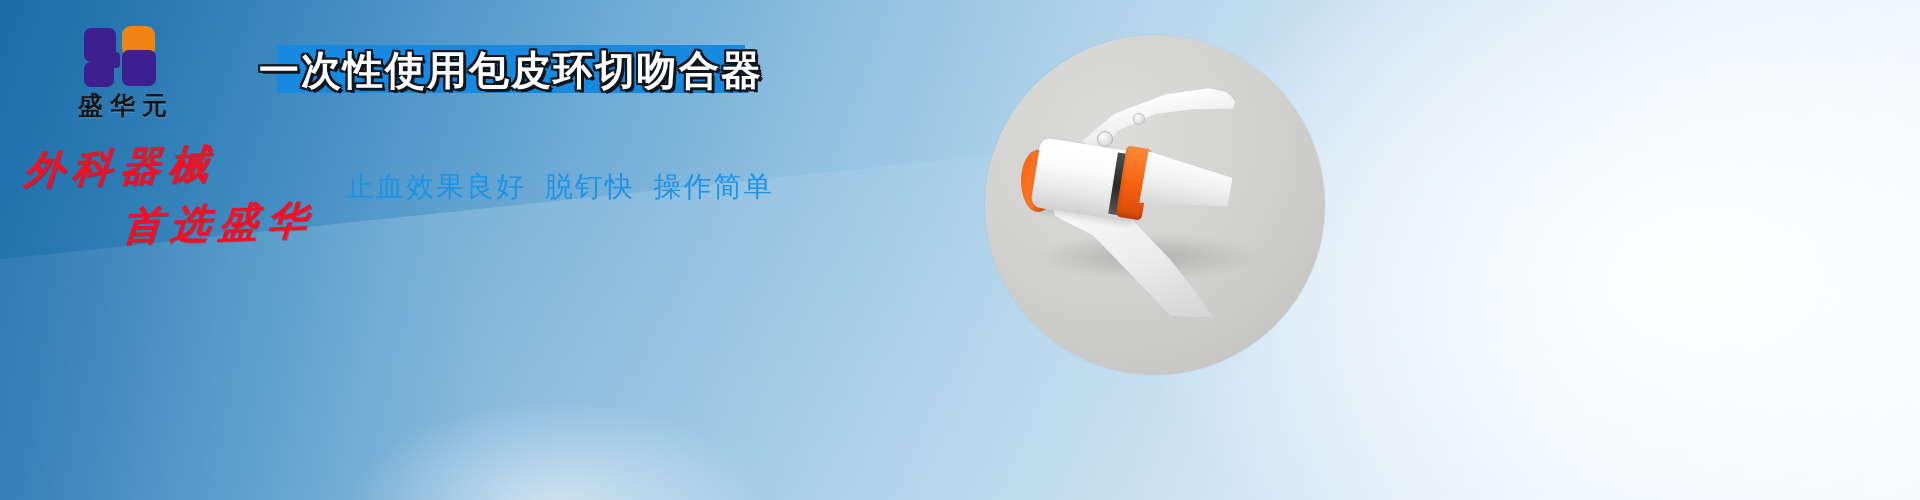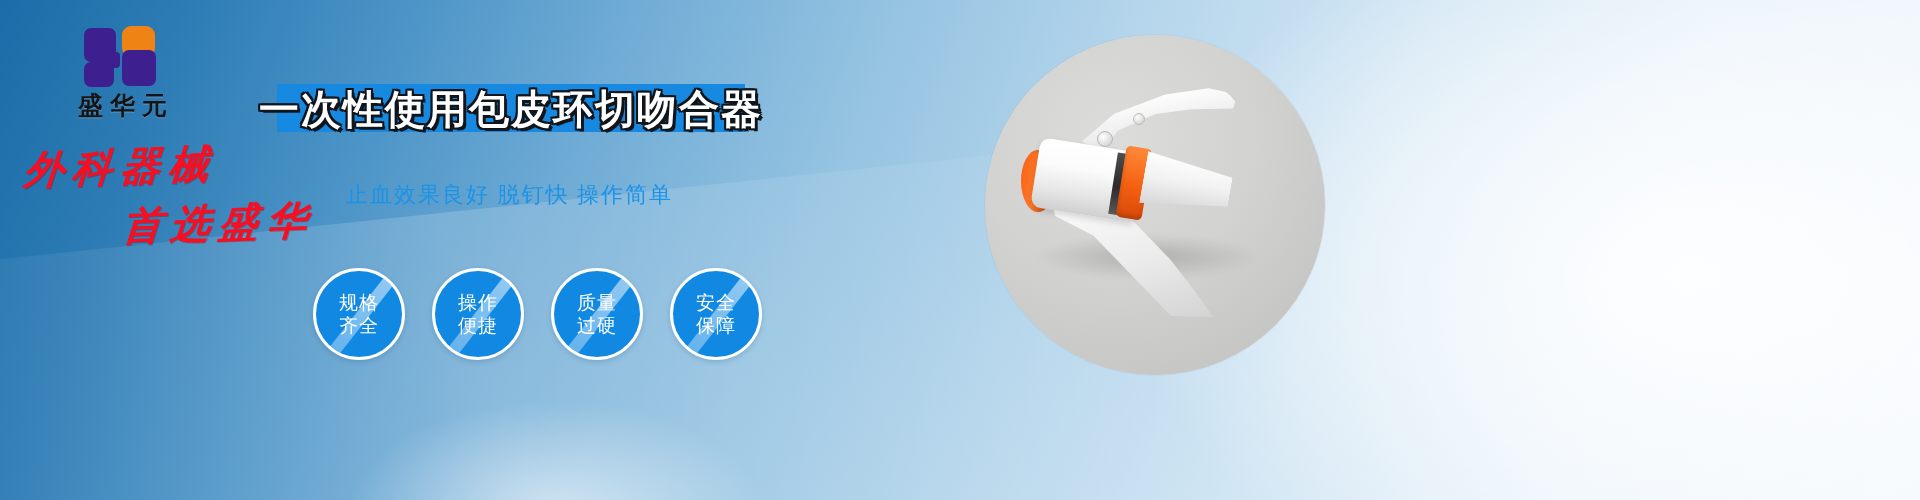--- a/index.html
+++ b/index.html
@@ -58,21 +58,21 @@
     letter-spacing:7px; text-indent:7px;
     line-height:1.08;
     text-shadow:0 1px 0 rgba(255,255,255,0.22);
   }
 
   
   #title-bar{
     position:absolute; left:277px; top:45px;
     width:468px; height:48px;
     background:#1789e0;
-    display:flex; align-items:center; justify-content:center;margin-top:39px;
+    display:flex; align-items:center; justify-content:center;
   }
   #title-text{
     font-family:"DejaVu Sans","Liberation Sans",sans-serif;
     font-size:40px; font-weight:700; color:#ffffff;
     letter-spacing:2px; white-space:nowrap;
     line-height:1;
     position:relative; top:1px;
     text-shadow:
        2px 0 0 #10161c, -2px 0 0 #10161c,
        0 2px 0 #10161c, 0 -2px 0 #10161c,
@@ -95,23 +95,23 @@
     font-size:40px; letter-spacing:8px; margin-left:6px;
     transform:skewX(-6deg) rotate(-2deg); transform-origin:left center;
   }
   #calli-2{
     font-size:40px; letter-spacing:8px; margin-left:104px; margin-top:16px;
     transform:skewX(-6deg) rotate(-2deg); transform-origin:left center;
   }
 
   
   #subtitle{
-    position:absolute; left:346px; top:180px;
-    font-family:Liberation Serif, serif;
-    font-size:22px; font-weight:400;
+    position:absolute; left:346px; top:168px;
+    font-family:Liberation Mono, monospace;
+    font-size:28px; font-weight:400;
     color:#1c93e6;
     letter-spacing:2px; white-space:nowrap;
   }
 
   
   #circles{ position:absolute; left:313px; top:268px; display:flex; gap:27px; }
   .circle{
     position:relative;
     width:92px; height:92px; border-radius:50%;
     background:#1189e3;
@@ -244,38 +244,20 @@
     <span id="title-text">一次性使用包皮环切吻合器</span>
   </div>
 
   <div id="calli">
     <div id="calli-1">外科器械</div>
     <div id="calli-2">首选盛华</div>
   </div>
 
   <div id="subtitle">止血效果良好 脱钉快 操作简单</div>
 
-  <div id="circles">
-    <div class="circle">
-      <span class="circle-line">规格</span>
-      <span class="circle-line">齐全</span>
-    </div>
-    <div class="circle">
-      <span class="circle-line">操作</span>
-      <span class="circle-line">便捷</span>
-    </div>
-    <div class="circle">
-      <span class="circle-line">质量</span>
-      <span class="circle-line">过硬</span>
-    </div>
-    <div class="circle">
-      <span class="circle-line">安全</span>
-      <span class="circle-line">保障</span>
-    </div>
-  </div>
 
   <div id="product">
     <span class="dev" id="dev-shadow"></span>
     <span class="dev" id="dev-arm-top"></span>
     <span class="dev" id="dev-arm-bottom"></span>
     <span class="dev" id="dev-flange"></span>
     <span class="dev" id="dev-barrel"></span>
     <span class="dev" id="dev-band"></span>
     <span class="dev" id="dev-collar"></span>
     <span class="dev" id="dev-nose"></span>

